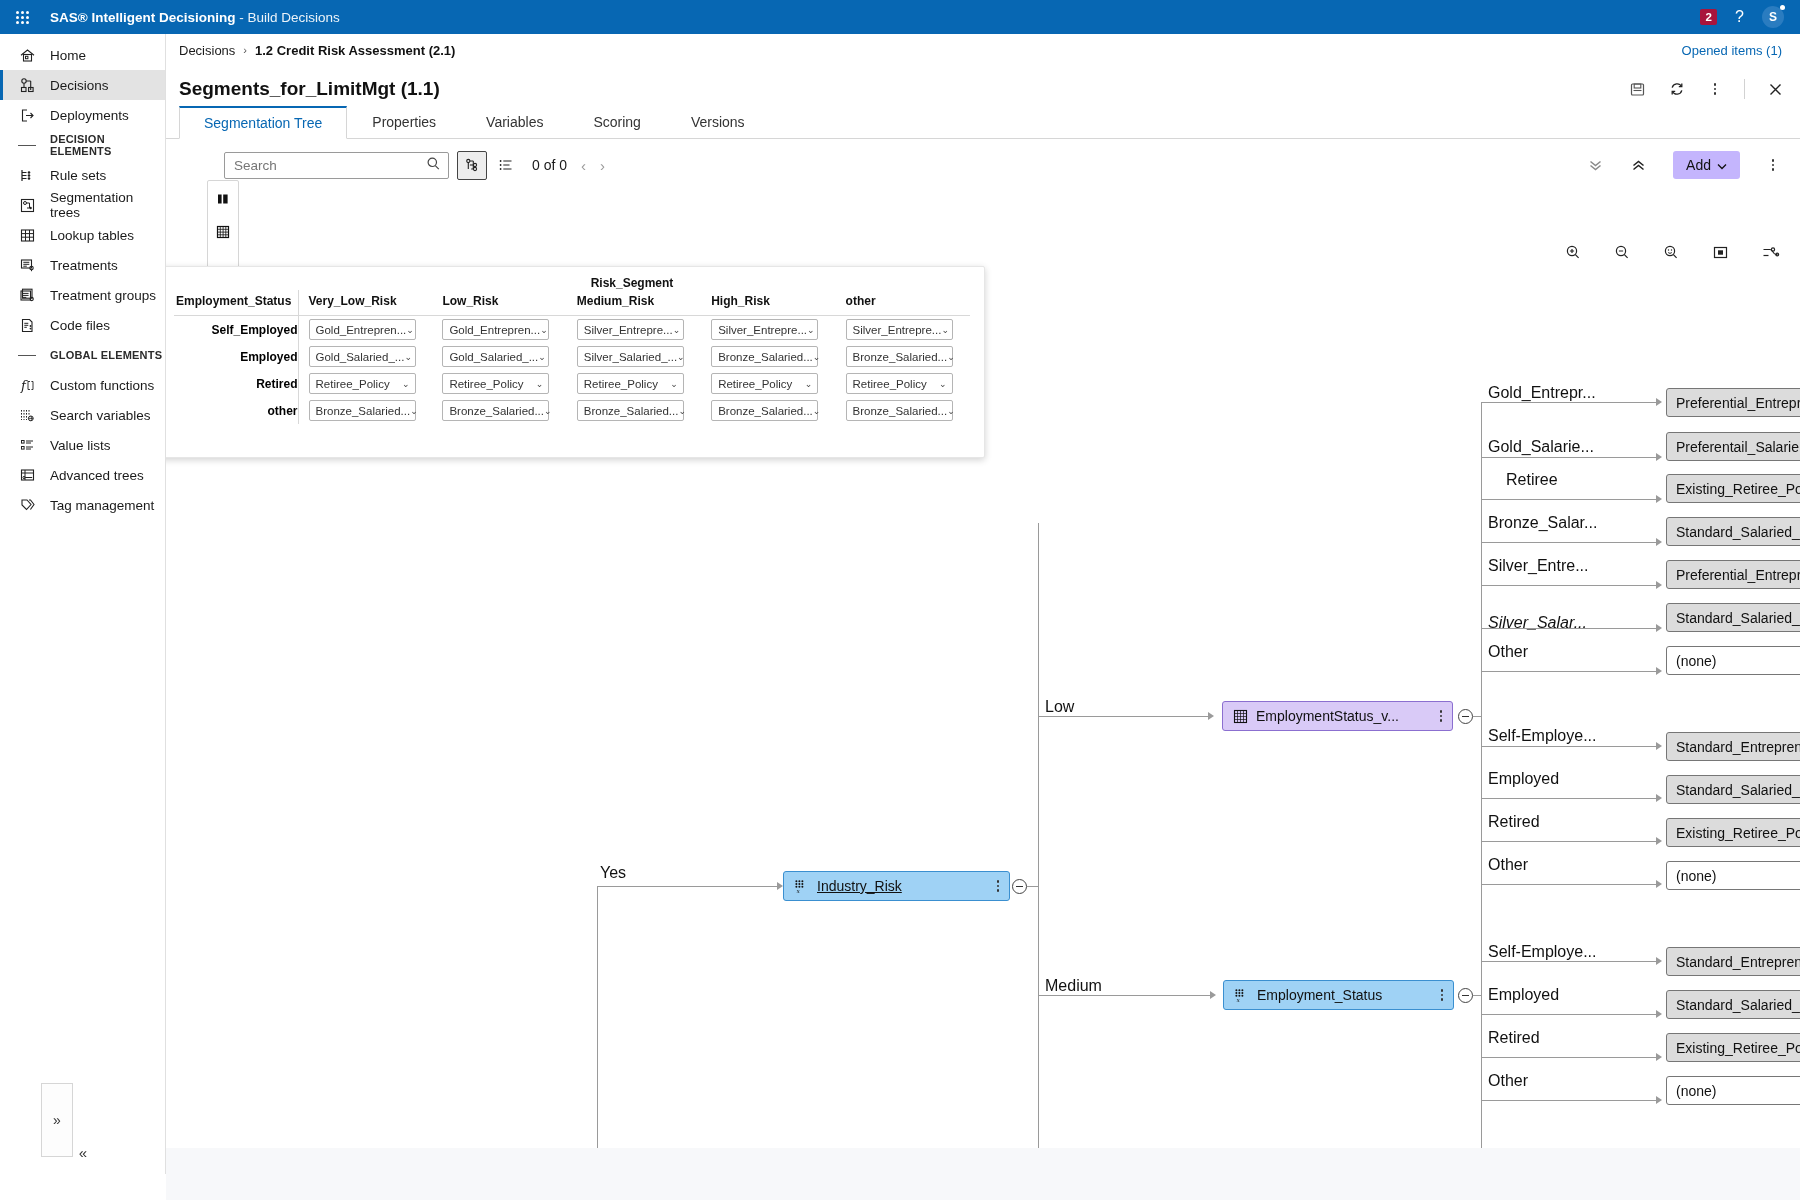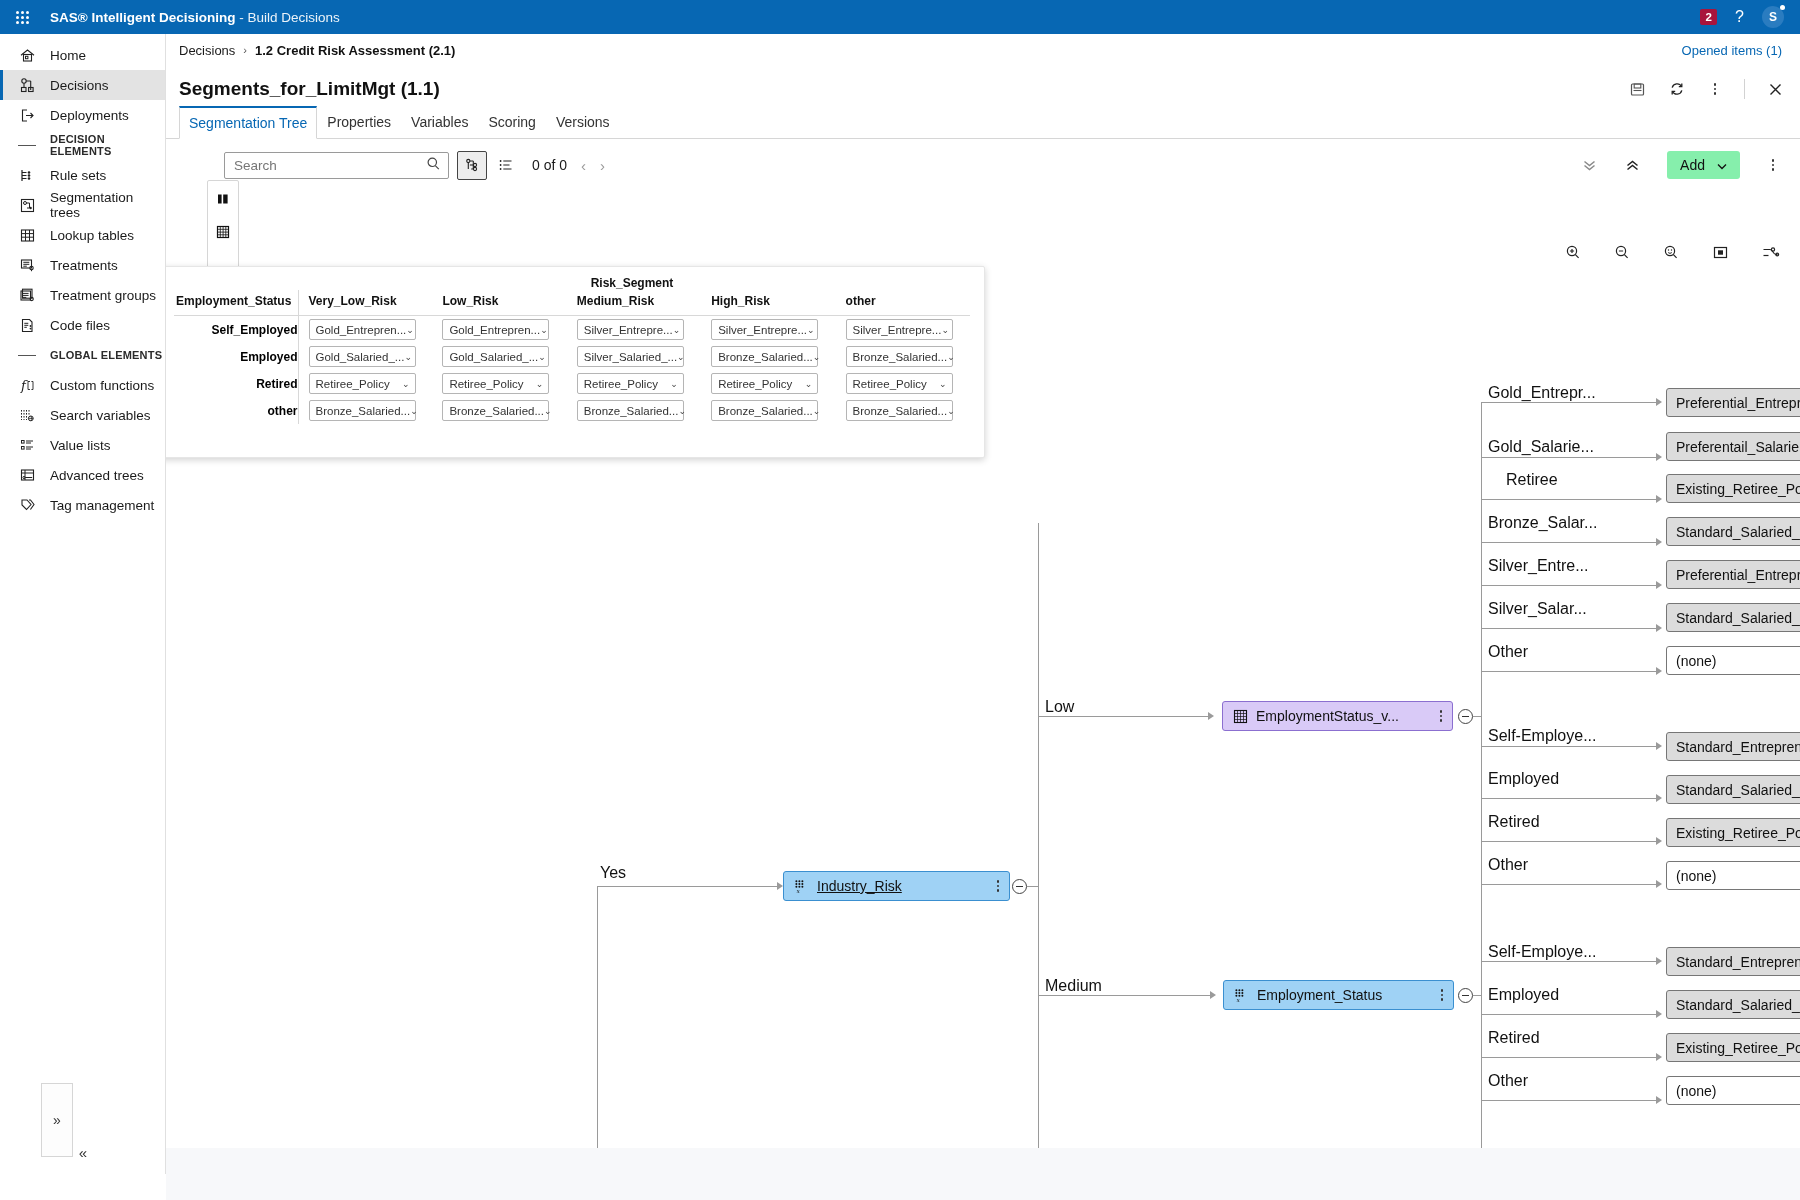--- a/index.html
+++ b/index.html
@@ -72,21 +72,21 @@
   .opened-items { margin-left:auto; margin-right:18px; color:#0767b3; font-size:13px; cursor:pointer; }
 
   .title-row { display:flex; align-items:center; padding:6px 0 0 13px; height:38px; }
   .obj-title { font-size:19px; font-weight:bold; color:#111; }
   .title-actions { margin-left:auto; display:flex; align-items:center; gap:22px; padding-right:16px; }
   .ta-ico { cursor:pointer; color:#333; display:flex; align-items:center; }
   .ta-divider { width:1px; height:20px; background:#d2d2d2; }
 
   .tabs { display:flex; align-items:flex-end; padding-left:13px; height:34px; border-bottom:1px solid #d6d6d6; }
   .tab {
-    padding:0 9px; height:33px; line-height:33px; font-size:14px; color:#333; cursor:pointer;
+    padding:0 24px; height:33px; line-height:33px; font-size:14px; color:#333; cursor:pointer;
     border:1px solid transparent; border-bottom:none;
   }
   .tab.active {
     color:#0767b3; background:#fff; border:1px solid #d6d6d6; border-bottom:1px solid #fff;
     border-top:2px solid #0767b3; margin-bottom:-1px; line-height:31px;
   }
 
   
   .toolbar { height:52px; display:flex; align-items:center; padding-left:20px; position:relative; }
   .railbox {
@@ -110,22 +110,22 @@
   }
   .sb-btn2 {
     width:28px; height:28px; border:1px solid transparent; background:transparent;
     display:flex; align-items:center; justify-content:center; margin-left:5px; cursor:pointer;
   }
   .hits { margin-left:12px; font-size:14px; color:#1a1a1a; }
   .nav-arrow { margin-left:14px; color:#9a9a9a; font-size:15px; cursor:pointer; }
 
   .toolbar-right { margin-left:auto; display:flex; align-items:center; gap:26px; padding-right:20px; }
   .addbtn {
-    height:28px; padding:0 12px; background:#86efac; border:1px solid transparent; border-radius:3px;
-    font-size:14px; color:#111; display:flex; align-items:center; gap:12px; cursor:pointer;
+    height:28px; padding:0 12px; background:#c4b5fd; border:1px solid transparent; border-radius:3px;
+    font-size:14px; color:#111; display:flex; align-items:center; gap:6px; cursor:pointer;
   }
   .zoomrow { position:absolute; right:20px; top:210px; display:flex; align-items:center; gap:32px; z-index:4; }
   .zoom-ico { cursor:pointer; display:flex; align-items:center; justify-content:center; }
 
   
   .canvas {
     position:absolute; left:166px; top:186px; width:1634px; height:962px;
     background:#fff; overflow:hidden;
   }
   .canvas-footer {
@@ -796,21 +796,21 @@
   </div>
 
   <div class="edge-label" style="left:1322px; top:371px;">Silver_Entre...</div>
   <div class="hline" style="left:1315px; top:399px; width:177px;"></div>
   <div class="arrow" style="left:1490px; top:395px;"></div>
   <div class="leaf" style="left:1500px; top:374px;">
     <span class="llabel">Preferential_Entrepr...</span>
 
   </div>
 
-  <div class="edge-label" style="left:1322px; top:414px;">Silver_Salar...</div>
+  <div class="edge-label" style="left:1322px; top:428px;font-style:italic;">Silver_Salar...</div>
   <div class="hline" style="left:1315px; top:442px; width:177px;"></div>
   <div class="arrow" style="left:1490px; top:438px;"></div>
   <div class="leaf" style="left:1500px; top:417px;">
     <span class="llabel">Standard_Salaried_Li...</span>
 
   </div>
 
   <div class="edge-label" style="left:1322px; top:457px;">Other</div>
   <div class="hline" style="left:1315px; top:485px; width:177px;"></div>
   <div class="arrow" style="left:1490px; top:481px;"></div>

